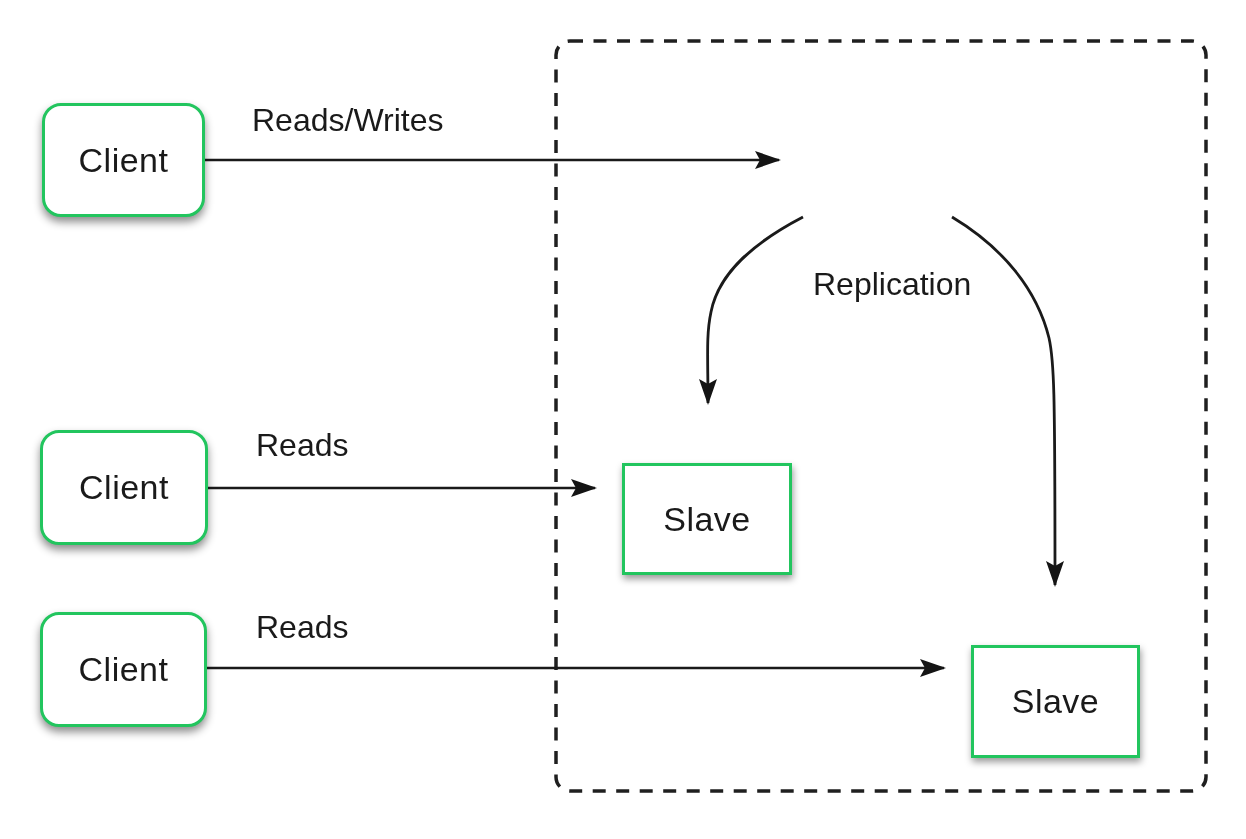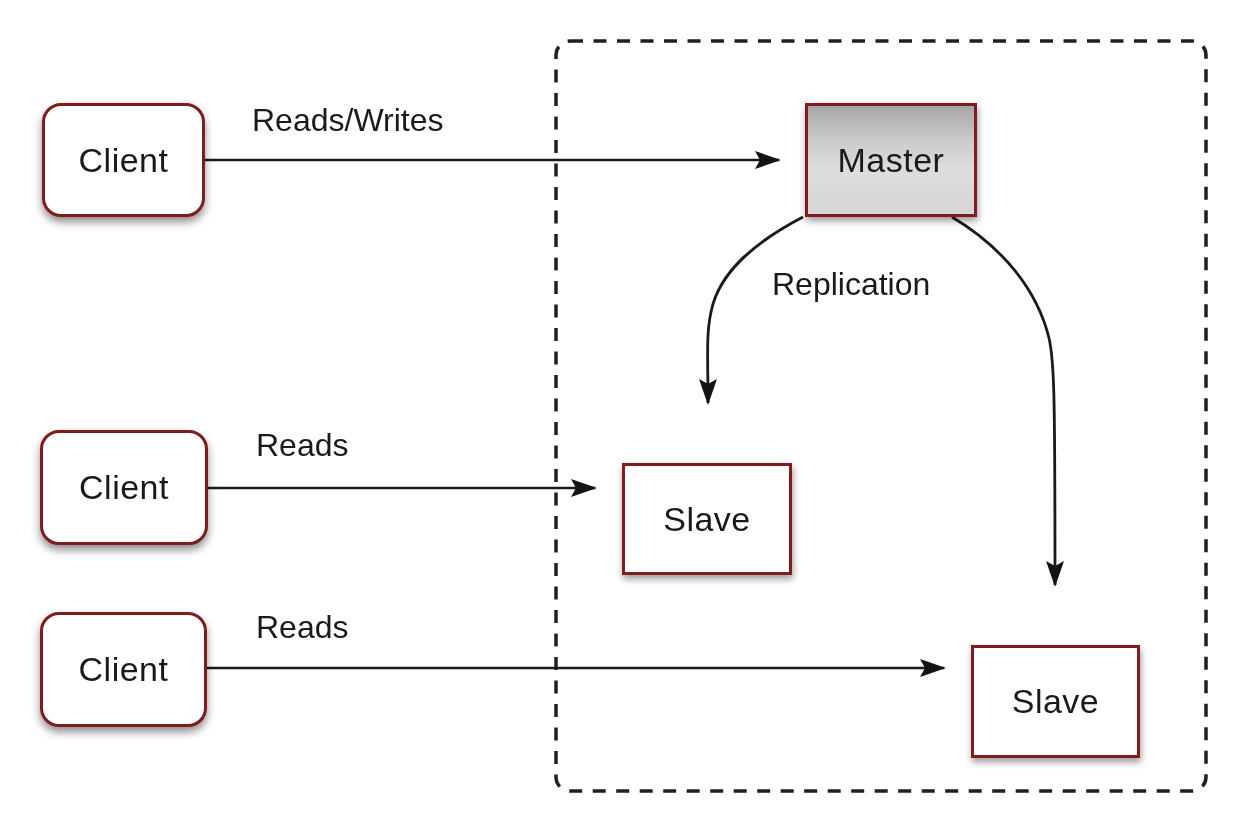--- a/index.html
+++ b/index.html
@@ -16,21 +16,21 @@
   .connector-layer {
     position: absolute;
     left: 0; top: 0;
     width: 1246px; height: 839px;
   }
   .node {
     position: absolute;
     display: flex;
     align-items: center;
     justify-content: center;
-    border: 3px solid #7f1d1d;
+    border: 3px solid #22c55e;
     background: #ffffff;
     font-size: 34px;
     letter-spacing: 0.5px;
     color: #1a1a1a;
     box-shadow: 1px 4px 7px rgba(0,0,0,0.40);
   }
   .node.client {
     border-radius: 19px;
     box-shadow: 0px 5px 8px rgba(0,0,0,0.45);
   }
@@ -50,21 +50,21 @@
   }
   #node-client-1 { left: 42px;  top: 103px; width: 163px; height: 114px; }
   #node-client-2 { left: 40px;  top: 430px; width: 168px; height: 115px; }
   #node-client-3 { left: 40px;  top: 612px; width: 167px; height: 115px; }
   #node-master   { left: 805px; top: 103px; width: 172px; height: 114px; }
   #node-slave-1  { left: 622px; top: 431px; width: 170px; height: 112px; }
   #node-slave-2  { left: 971px; top: 613px; width: 169px; height: 113px; }
   #label-reads-writes { left: 252px; top: 104px; }
   #label-reads-top    { left: 256px; top: 429px; }
   #label-reads-bottom { left: 256px; top: 611px; }
-  #label-replication  { left: 772px; top: 268px; }
+  #label-replication  { left: 813px; top: 268px; }
 </style>
 </head>
 <body>
 
 <div class="canvas">
 
   <svg class="connector-layer" viewBox="0 0 1246 839" xmlns="http://www.w3.org/2000/svg">
     <defs>
       <marker id="ah" markerUnits="userSpaceOnUse" markerWidth="32" markerHeight="24" refX="24" refY="9" orient="auto">
         <path d="M0,0 L26,9 L0,18 L5,9 Z" fill="#141414"></path>
@@ -89,23 +89,20 @@
   </div>
 
   <div class="node client" id="node-client-2">
     <span>Client</span>
   </div>
 
   <div class="node client" id="node-client-3">
     <span>Client</span>
   </div>
 
-  <div class="node master" id="node-master">
-    <span>Master</span>
-  </div>
 
   <div class="node slave" id="node-slave-1">
     <span>Slave</span>
   </div>
 
   <div class="node slave" id="node-slave-2">
     <span>Slave</span>
   </div>
 
   <div class="edge-label" id="label-reads-writes">Reads/Writes</div>

